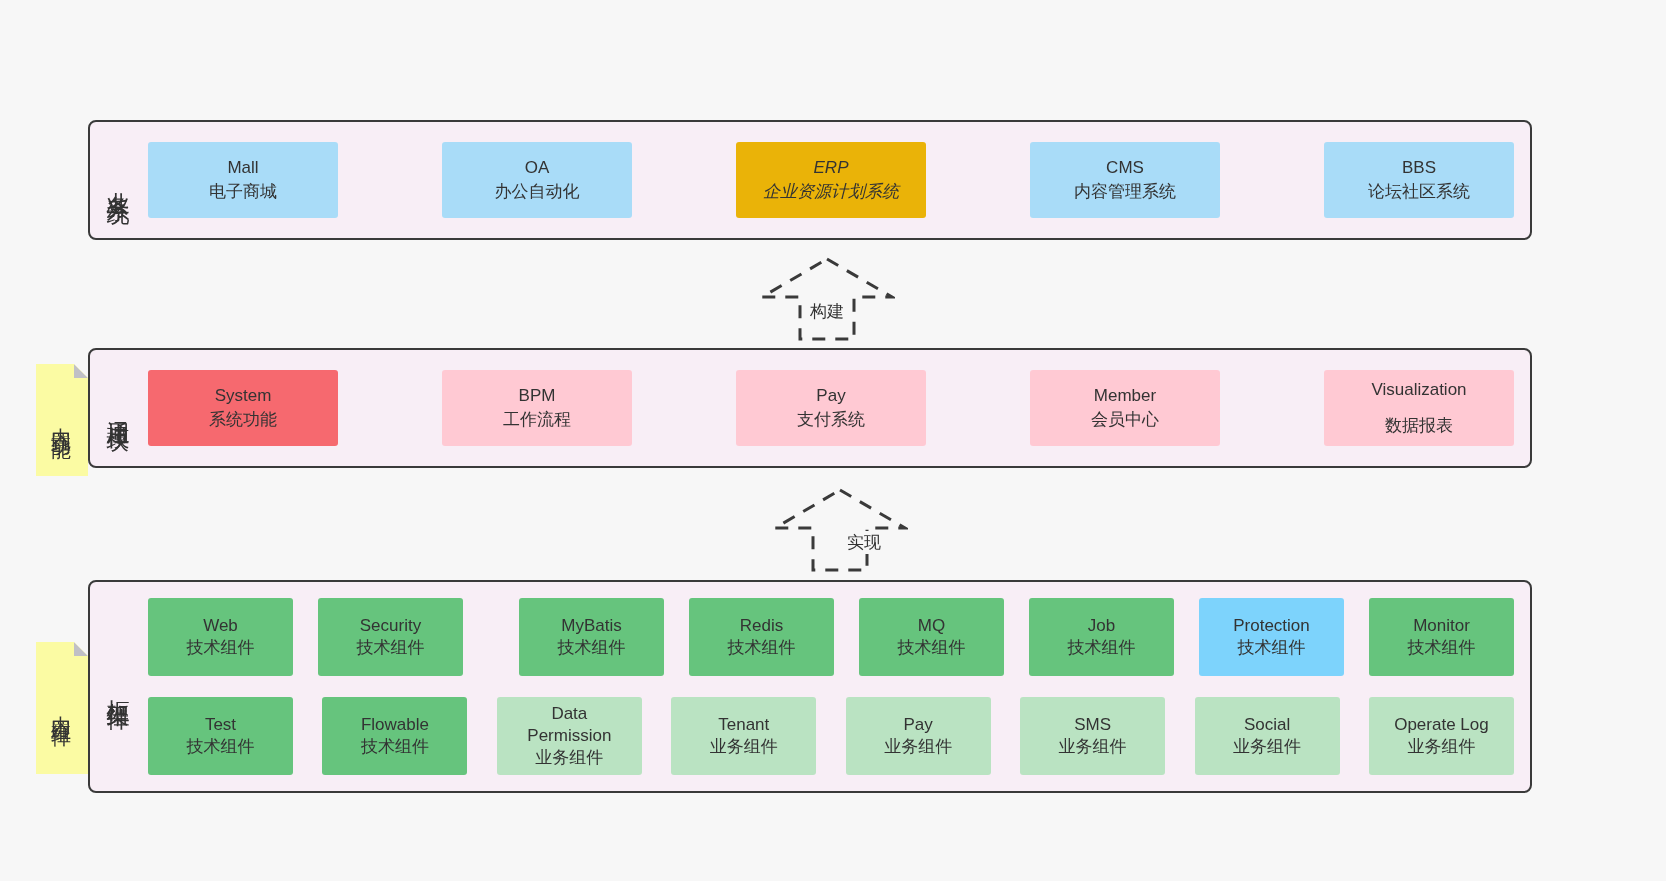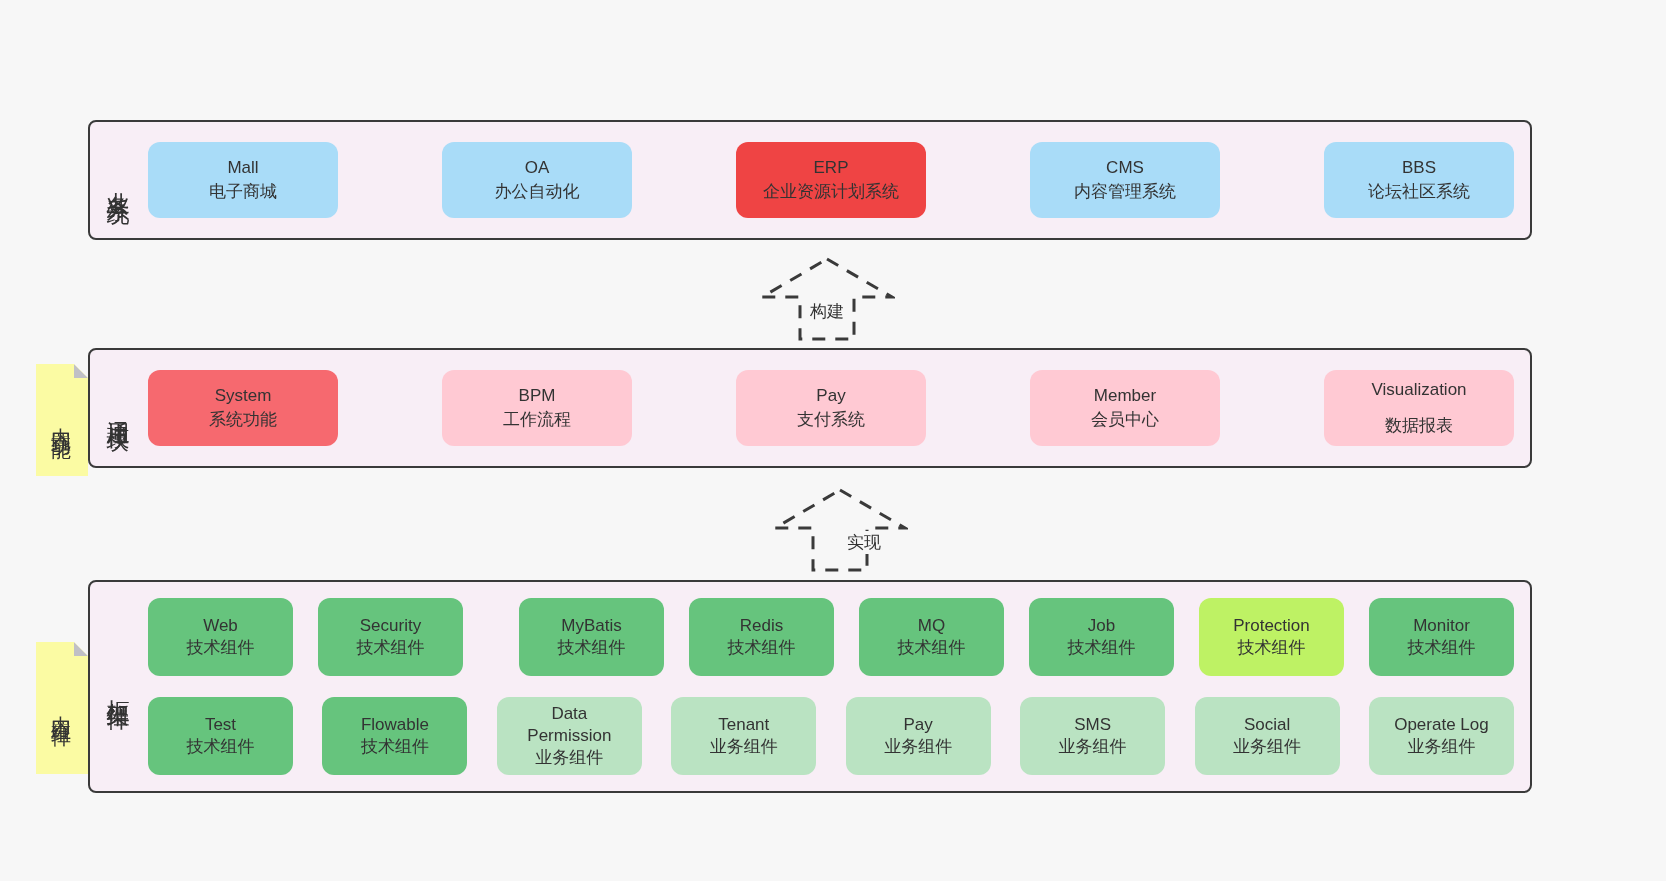--- a/index.html
+++ b/index.html
@@ -15,21 +15,21 @@
     flex:none; width:50px; display:flex; align-items:center; justify-content:center;
     writing-mode:vertical-rl; text-orientation:upright;
     font-size:23px; letter-spacing:3px; padding-left:4px;
   }
   .band-content {
     flex:1; display:flex; flex-direction:column; justify-content:center;
     gap:21px; padding:0 16px 0 4px;
   }
   .box-row { display:flex; justify-content:space-between; width:100%; }
   .box {
-    width:190px; height:76px; border-radius:12px; box-sizing:border-box;
+    width:190px; height:76px; border-radius:3px; box-sizing:border-box;
     display:flex; flex-direction:column; align-items:center; justify-content:center;
     text-align:center; font-size:17px; line-height:1.4;
   }
   .band-sm .box { width:145px; height:78px; padding:0 15px; line-height:1.3; }
 
   .arrow { position:absolute; width:136px; height:86px; z-index:2; }
   .arrow svg { display:block; width:100%; height:100%; }
   .arrow-label {
     position:absolute; left:50%; top:44px; transform:translateX(-50%);
     font-size:17px; padding:0 3px; white-space:nowrap;
@@ -59,21 +59,21 @@
     <div class="band-content">
         <div class="box-row">
           <div class="box" style="background: rgb(169, 220, 248);">
             <div>Mall</div>
             <div>电子商城</div>
           </div>
           <div class="box" style="background: rgb(169, 220, 248);">
             <div>OA</div>
             <div>办公自动化</div>
           </div>
-          <div class="box" style="background: #ef4444;">
+          <div class="box" style="background: #eab308; font-style: italic;">
             <div>ERP</div>
             <div>企业资源计划系统</div>
           </div>
           <div class="box" style="background: rgb(169, 220, 248);">
             <div>CMS</div>
             <div>内容管理系统</div>
           </div>
           <div class="box" style="background: rgb(169, 220, 248);">
             <div>BBS</div>
             <div>论坛社区系统</div>
@@ -155,21 +155,21 @@
             <div>技术组件</div>
           </div>
           <div class="box" style="background: rgb(102, 196, 125);">
             <div>MQ</div>
             <div>技术组件</div>
           </div>
           <div class="box" style="background: rgb(102, 196, 125);">
             <div>Job</div>
             <div>技术组件</div>
           </div>
-          <div class="box" style="background: #bef264;">
+          <div class="box" style="background: #7dd3fc;">
             <div>Protection</div>
             <div>技术组件</div>
           </div>
           <div class="box" style="background: rgb(102, 196, 125);">
             <div>Monitor</div>
             <div>技术组件</div>
           </div>
         </div>
         <div class="box-row">
           <div class="box" style="background: rgb(102, 196, 125);">

